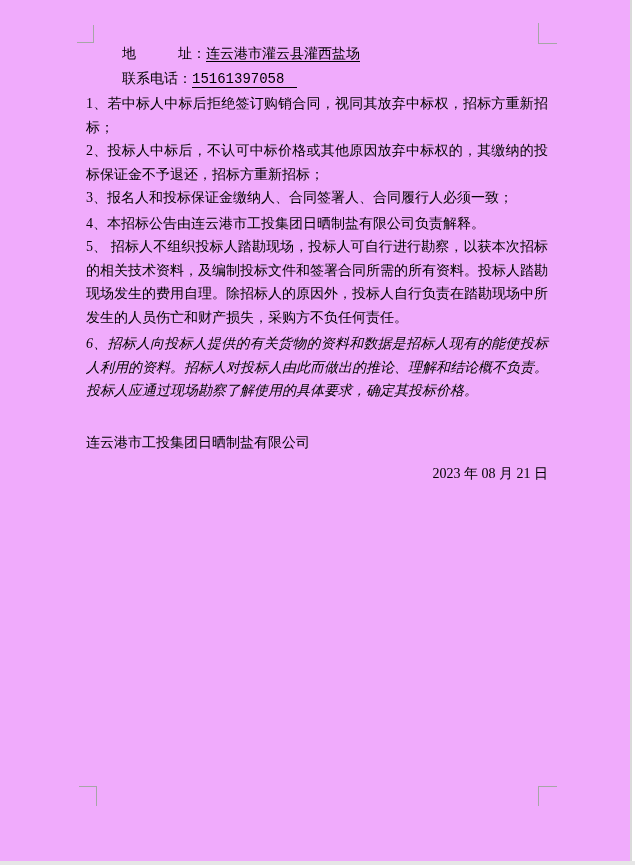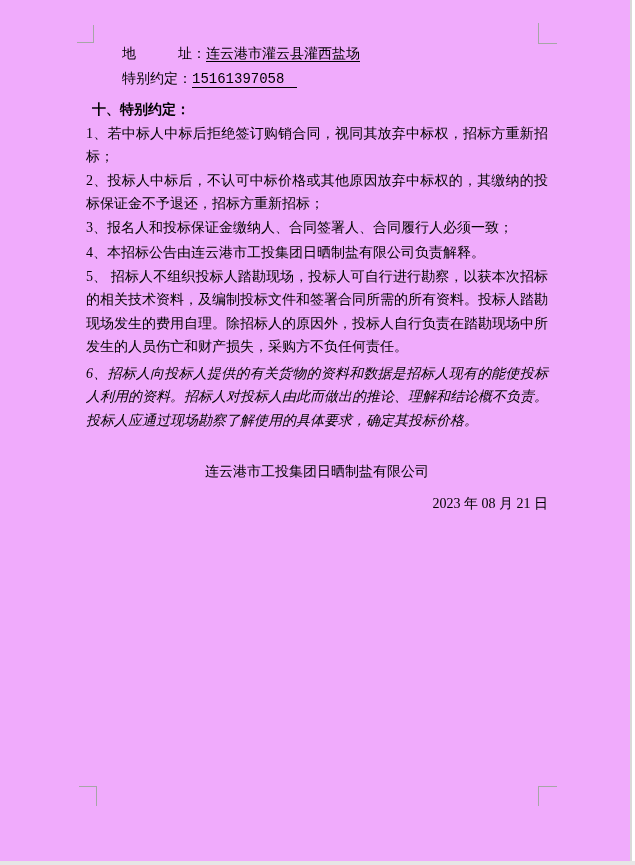--- a/index.html
+++ b/index.html
@@ -67,21 +67,21 @@
     margin: 0;
     line-height: 23.5px;
     text-align: justify;
     word-break: break-all;
   }
   .clauses p.sp2 { margin-top: 2px; }
   .clauses p.sp3 { margin-top: 3px; font-style: italic; }
 
   .signature {
     margin-top: 28px;
-    text-align: center;
+    text-align: left;
     line-height: 23.5px;
   }
   .date {
     margin-top: 8px;
     text-align: right;
     line-height: 23.5px;
   }
 </style>
 </head>
 <body>
@@ -90,24 +90,23 @@
 
   <div class="mark mark-tl"></div>
   <div class="mark mark-tr"></div>
   <div class="mark mark-bl"></div>
   <div class="mark mark-br"></div>
 
   <div class="content">
 
     <div class="contact">
       <div class="contact-line"><span>地　　　址：</span><span class="u">连云港市灌云县灌西盐场</span></div>
-      <div class="contact-line"><span>特别约定：</span><span class="u u-pad">15161397058</span></div>
+      <div class="contact-line"><span>联系电话：</span><span class="u u-pad">15161397058</span></div>
     </div>
 
-    <div class="heading">十、特别约定：</div>
 
     <div class="clauses">
       <p>1、若中标人中标后拒绝签订购销合同，视同其放弃中标权，招标方重新招标；</p>
       <p>2、投标人中标后，不认可中标价格或其他原因放弃中标权的，其缴纳的投标保证金不予退还，招标方重新招标；</p>
       <p>3、报名人和投标保证金缴纳人、合同签署人、合同履行人必须一致；</p>
       <p class="sp2">4、本招标公告由连云港市工投集团日晒制盐有限公司负责解释。</p>
       <p>5、 招标人不组织投标人踏勘现场，投标人可自行进行勘察，以获本次招标的相关技术资料，及编制投标文件和签署合同所需的所有资料。投标人踏勘现场发生的费用自理。除招标人的原因外，投标人自行负责在踏勘现场中所发生的人员伤亡和财产损失，采购方不负任何责任。</p>
       <p class="sp3">6、招标人向投标人提供的有关货物的资料和数据是招标人现有的能使投标人利用的资料。招标人对投标人由此而做出的推论、理解和结论概不负责。投标人应通过现场勘察了解使用的具体要求，确定其投标价格。</p>
     </div>
 

